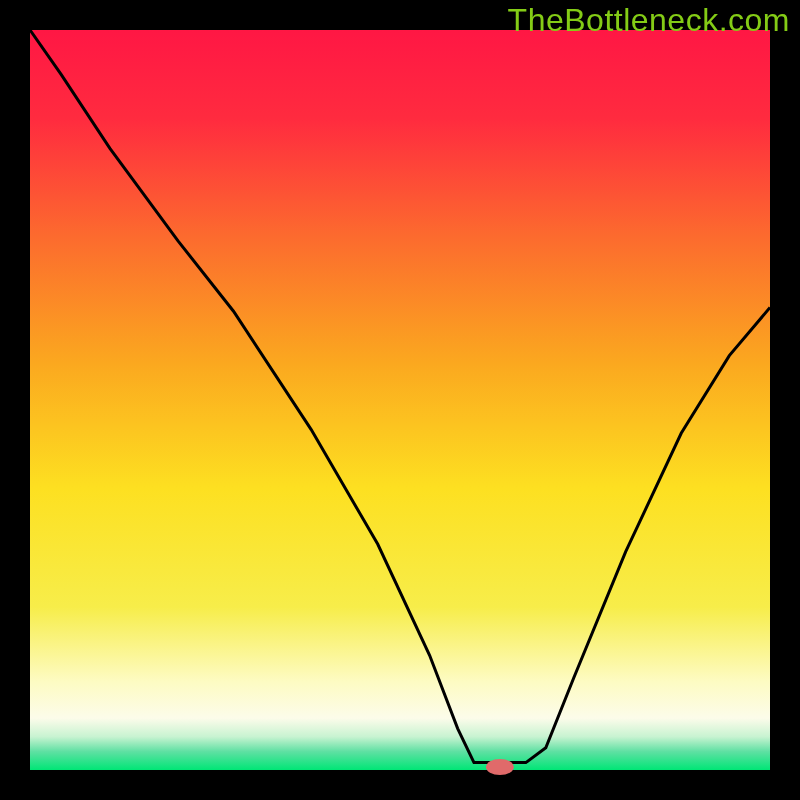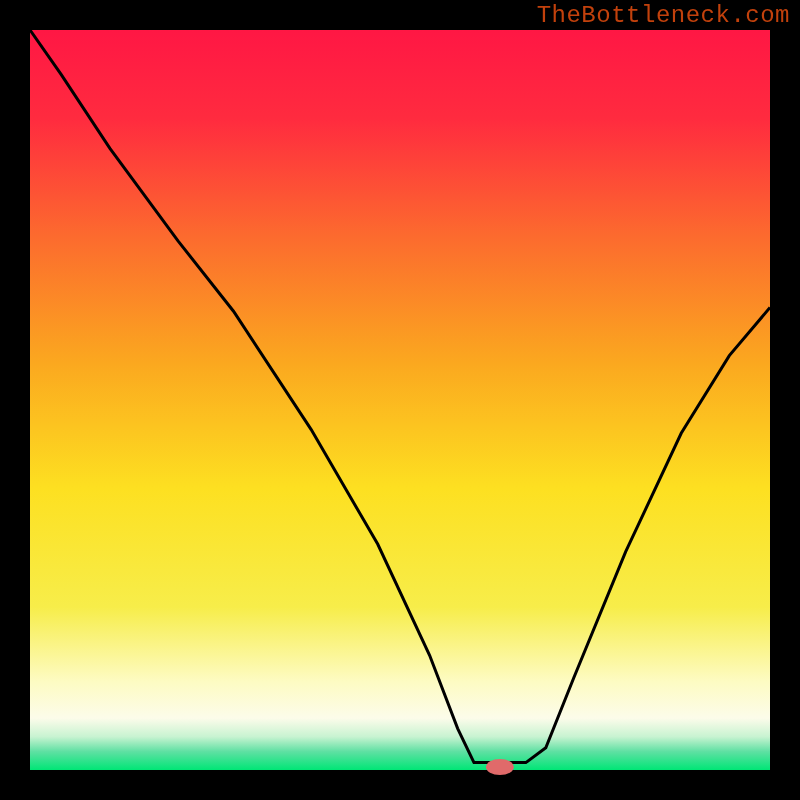--- a/index.html
+++ b/index.html
@@ -13,23 +13,23 @@
   .frame {
     position: relative;
     width: 800px;
     height: 800px;
     background: #000;
   }
   .watermark {
     position: absolute;
     top: 2px;
     right: 10px;
-    color: #c2410c;
-    font-family: Liberation Mono, monospace;
-    font-size: 24px;
+    color: #84cc16;
+    font-family: Liberation Sans, sans-serif;
+    font-size: 32px;
     letter-spacing: 0.5px;
     z-index: 5;
   }
   svg.plot {
     position: absolute;
     left: 0;
     top: 0;
     width: 800px;
     height: 800px;
   }

